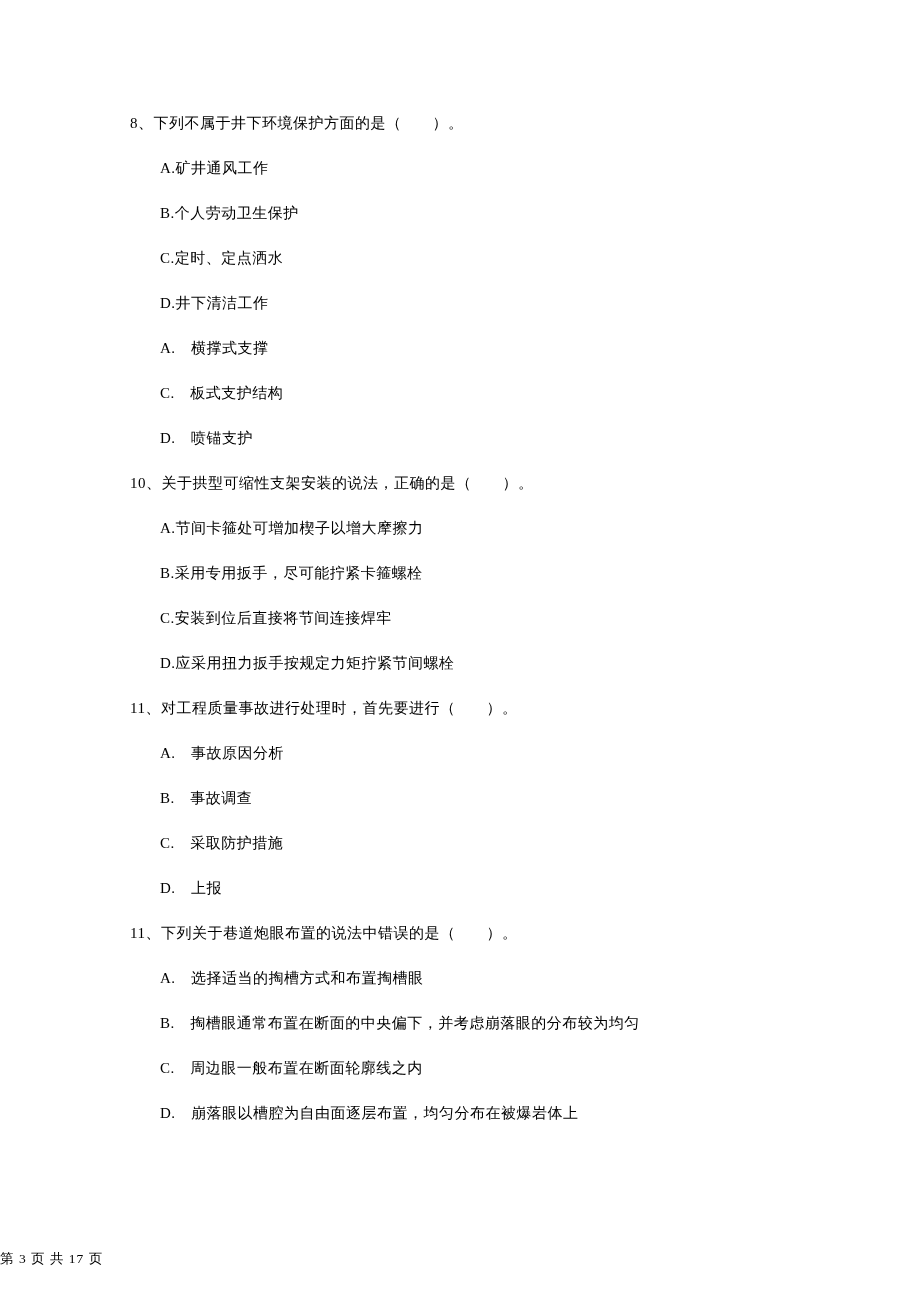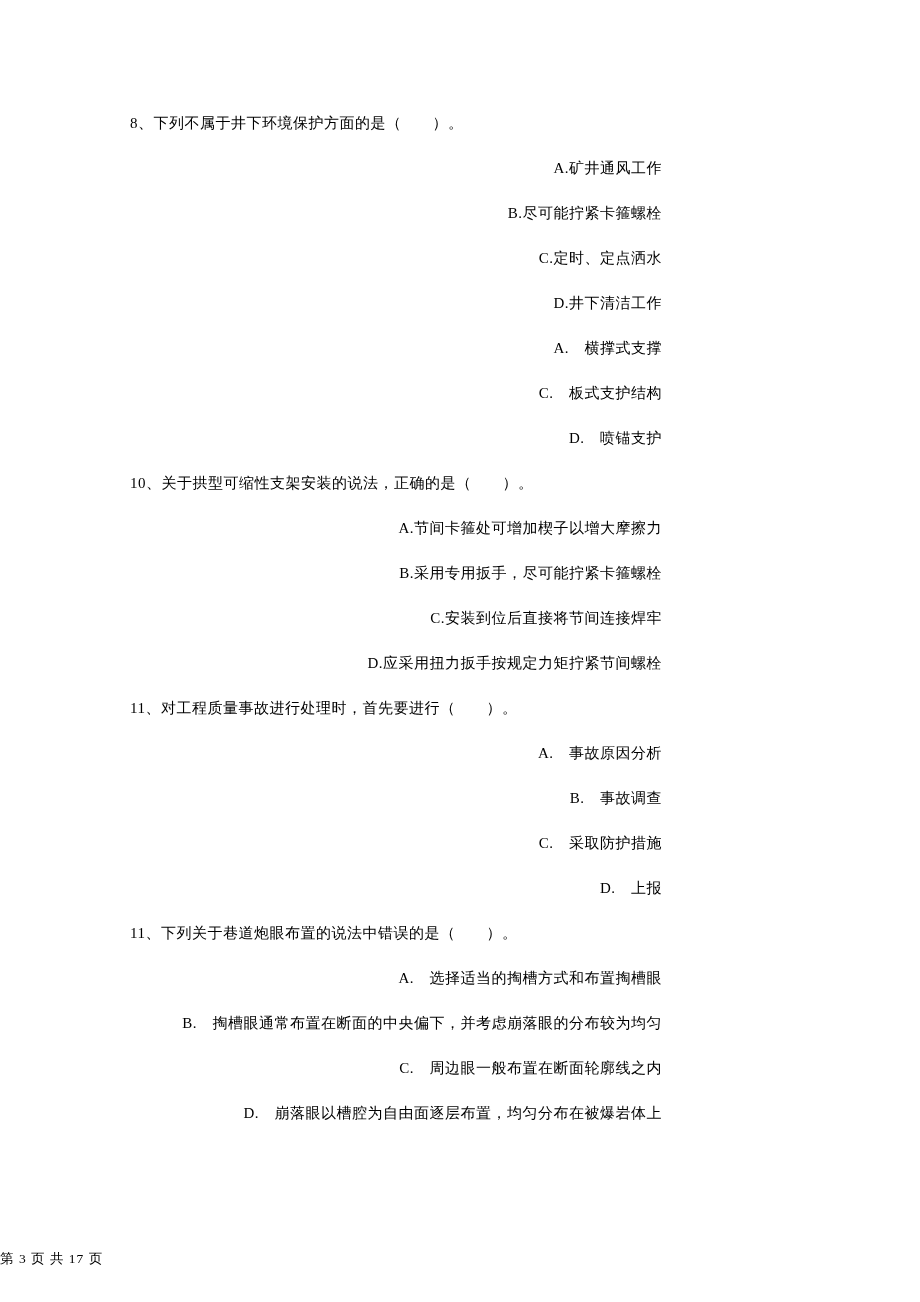--- a/index.html
+++ b/index.html
@@ -26,21 +26,20 @@
     margin-bottom: 18px;
   }
   .options {
     padding-left: 30px;
   }
   .option {
     font-size: 15px;
     line-height: 1.8;
     letter-spacing: 0.5px;
     margin-bottom: 18px;
-    text-align: right;
   }
   .pager {
     position: absolute;
     bottom: 34px;
     left: 0;
     width: 100%;
     text-align: left;
     font-size: 13.5px;
     letter-spacing: 1px;
   }
@@ -49,21 +48,21 @@
 <body>
 
 <div class="page">
 
   <div class="question">
     <div class="q-text">
       <span>8、</span><span>下列不属于井下环境保护方面的是（　　）。</span>
     </div>
     <div class="options">
       <div class="option">A.矿井通风工作</div>
-      <div class="option">B.尽可能拧紧卡箍螺栓</div>
+      <div class="option">B.个人劳动卫生保护</div>
       <div class="option">C.定时、定点洒水</div>
       <div class="option">D.井下清洁工作</div>
     </div>
   </div>
 
   <div class="question">
     <div class="options">
       <div class="option">A.　横撑式支撑</div>
       <div class="option">C.　板式支护结构</div>
       <div class="option">D.　喷锚支护</div>

